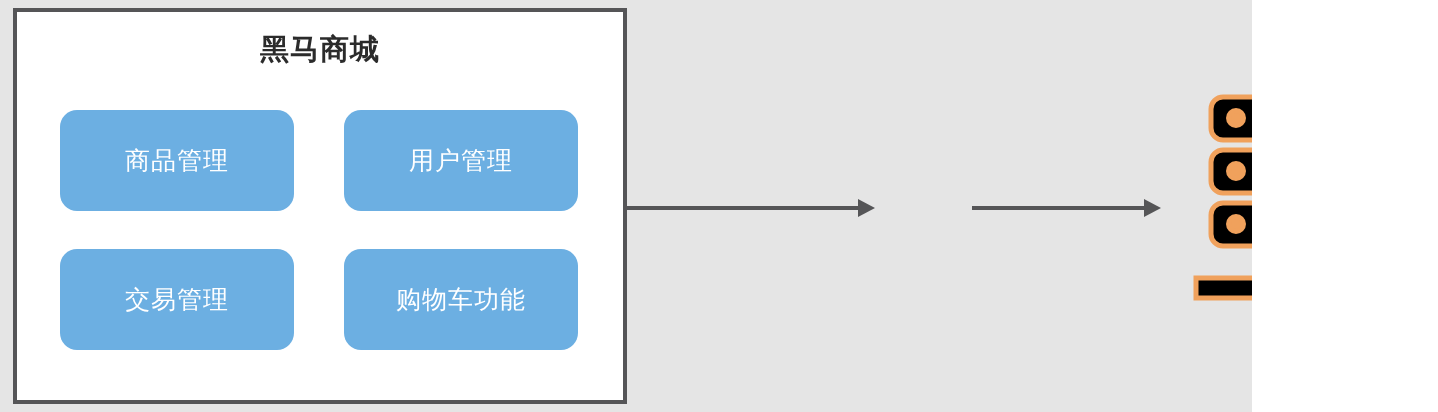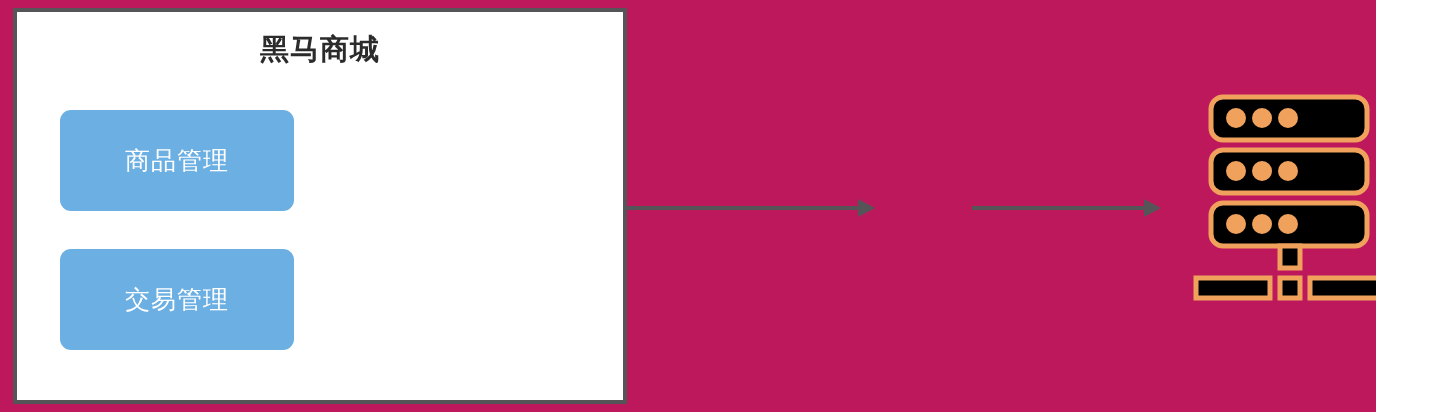--- a/index.html
+++ b/index.html
@@ -5,23 +5,23 @@
   html, body {
     margin: 0;
     padding: 0;
     background: #ffffff;
   }
   body {
     font-family: "Liberation Sans", "DejaVu Sans", sans-serif;
   }
   #canvas {
     position: relative;
-    width: 1376px;
+    width: 1252px;
     height: 412px;
-    background: #be185d;
+    background: #e5e5e5;
     overflow: hidden;
   }
 
   
   .app-container {
     position: absolute;
     left: 13px;
     top: 8px;
     width: 614px;
     height: 396px;
@@ -47,21 +47,21 @@
     left: 43px;
     top: 98px;
     width: 522px;
     height: 252px;
   }
   .module-tile {
     position: absolute;
     width: 234px;
     height: 101px;
     background: #6cafe2;
-    border-radius: 11px;
+    border-radius: 17px;
     color: #ffffff;
     display: flex;
     align-items: center;
     justify-content: center;
     font-size: 25px;
     letter-spacing: 1px;
     box-sizing: border-box;
   }
   .tile-r0 { top: 0px; }
   .tile-r1 { top: 139px; }
@@ -115,22 +115,28 @@
 
 <div id="canvas">
 
   <div class="app-container">
     <div class="app-title">黑马商城</div>
 
     <div class="module-grid">
       <div class="module-tile tile-r0 tile-c0">
         <span>商品管理</span>
       </div>
+      <div class="module-tile tile-r0 tile-c1">
+        <span>用户管理</span>
+      </div>
       <div class="module-tile tile-r1 tile-c0">
         <span>交易管理</span>
+      </div>
+      <div class="module-tile tile-r1 tile-c1">
+        <span>购物车功能</span>
       </div>
     </div>
   </div>
 
   <div class="arrow" style="left:627px; top:206px; width:248px;">
     <div class="shaft" style="width:231px;"></div>
     <div class="head" style="left:231px;"></div>
   </div>
 
 

